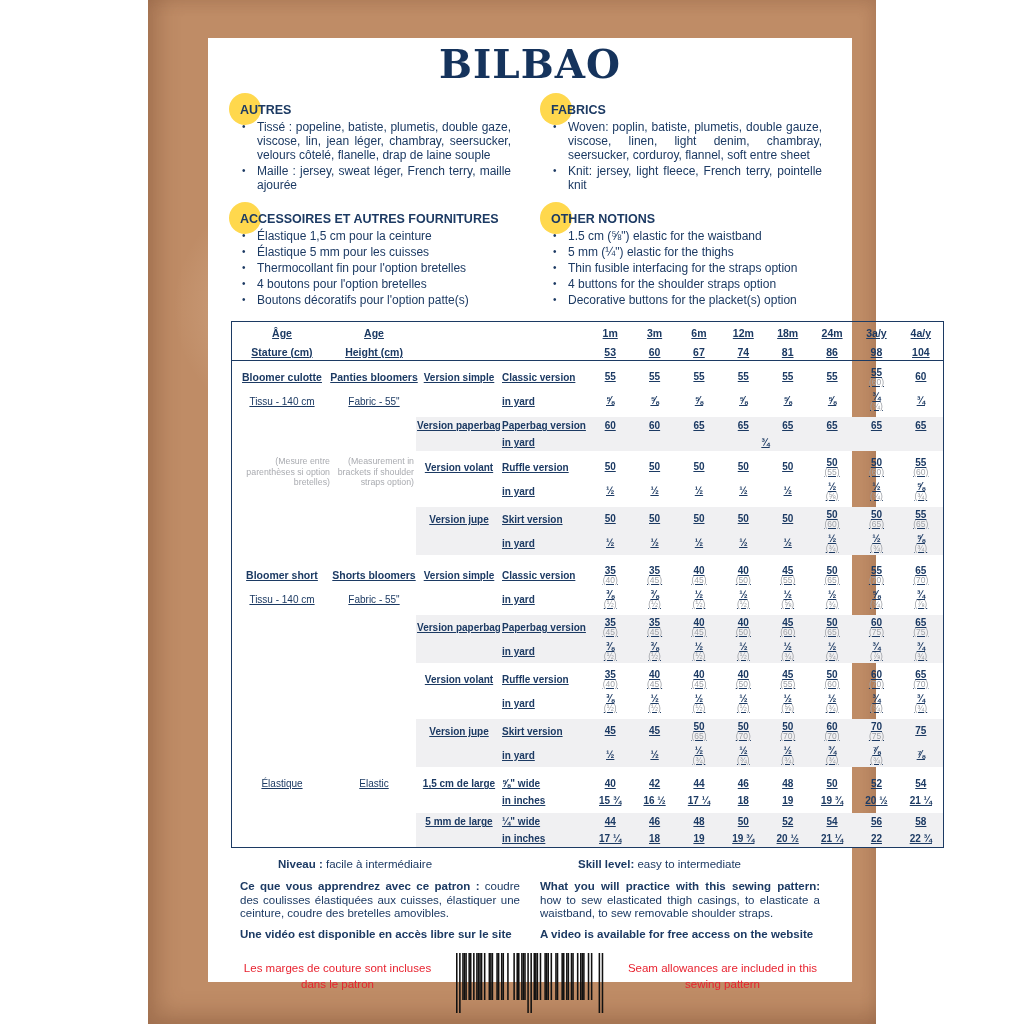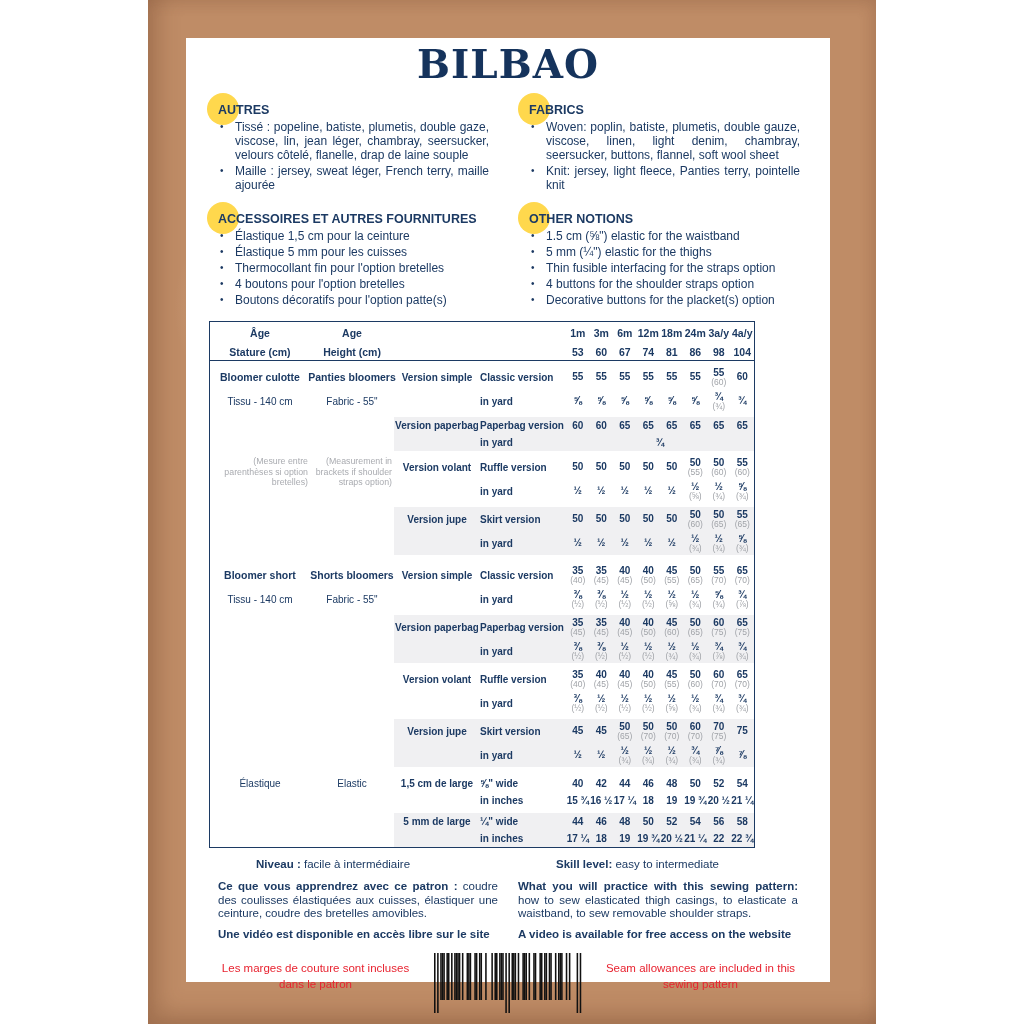--- a/index.html
+++ b/index.html
@@ -7,33 +7,33 @@
   .stage{position:absolute;inset:0;}
   .kraft{position:absolute;left:148px;top:0;width:728px;height:1024px;
     background:
       radial-gradient(circle at 86% 7%, rgba(80,45,25,.9) 0 2px, rgba(80,45,25,0) 3px),
       radial-gradient(circle at 89% 93.5%, rgba(70,40,22,.9) 0 2.5px, rgba(70,40,22,0) 4px),
       radial-gradient(circle at 20% 30%, rgba(255,230,205,.18) 0 60px, rgba(255,230,205,0) 120px),
       radial-gradient(circle at 70% 60%, rgba(120,70,40,.14) 0 80px, rgba(120,70,40,0) 160px),
       radial-gradient(circle at 40% 80%, rgba(255,225,195,.12) 0 50px, rgba(255,225,195,0) 110px),
       #bf8c66;
     box-shadow: inset 10px -10px 22px rgba(92,52,30,.28), inset -4px 4px 14px rgba(92,52,30,.12);}
-  .card{position:absolute;left:186px;top:38px;width:644px;height:944px;background:#ffffff;}
+  .card{position:absolute;left:208px;top:38px;width:644px;height:944px;background:#ffffff;}
   h1.title{margin:6px 0 0;text-align:center;font-family:"DejaVu Serif","Liberation Serif",serif;
     font-weight:700;font-size:39px;line-height:1.05;color:#15335c;letter-spacing:1px;}
   .subtitle{text-align:center;font-size:17.5px;color:#1c3a63;margin-top:1px;}
   .sections{margin:15px 30px 0 32px;display:grid;grid-template-columns:1fr 1fr;column-gap:40px;row-gap:15px;}
   .sec h3{position:relative;display:inline-block;margin:0 0 3px;font-size:12.5px;font-weight:700;color:#1c3a63;z-index:1;}
   .ycircle{position:absolute;left:-11px;top:-10px;width:32px;height:32px;border-radius:50%;background:#ffd84d;z-index:-1;}
   ul.blist{list-style:none;margin:0;padding:0;}
   ul.blist li{display:flex;font-size:12px;line-height:1.17;color:#1c3a63;margin-bottom:2px;}
   ul.blist li .dot{width:9px;min-width:9px;margin:0 6px 0 2px;font-size:10px;line-height:1.4;}
   ul.blist li .txt{text-align:justify;}
   
-  .stable{margin:12px 0 0 23px;width:546px;border:1.3px solid #1c3a63;box-sizing:border-box;color:#1c3a63;}
+  .stable{margin:12px 0 0 23px;width:713px;border:1.3px solid #1c3a63;box-sizing:border-box;color:#1c3a63;text-decoration:underline;}
   .trow{display:flex;align-items:stretch;}
   .c{display:flex;flex-direction:column;align-items:center;justify-content:center;box-sizing:border-box;}
   .lf{width:100px;min-width:100px;}
   .le{width:84px;min-width:84px;}
   .vf{width:84px;min-width:84px;align-items:center;padding-left:2px;}
   .ve{width:88px;min-width:88px;align-items:flex-start;padding-left:2px;}
   .sz{flex:1;}
   .szm{flex:8;}
   .thead{border-bottom:1.5px solid #1c3a63;}
   .thead .trow.h1{height:21px;}
@@ -85,25 +85,25 @@
               <span class="dot">•</span>
               <span class="txt">Maille : jersey, sweat léger, French terry, maille ajourée</span>
             </li>
           </ul>
       </div>
       <div class="sec">
         <h3><span class="ycircle"></span><span>FABRICS</span></h3>
         <ul class="blist">
             <li>
               <span class="dot">•</span>
-              <span class="txt">Woven: poplin, batiste, plumetis, double gauze, viscose, linen, light denim, chambray, seersucker, buttons, flannel, soft wool sheet</span>
-            </li>
-            <li>
-              <span class="dot">•</span>
-              <span class="txt">Knit: jersey, light fleece, Panties terry, pointelle knit</span>
+              <span class="txt">Woven: poplin, batiste, plumetis, double gauze, viscose, linen, light denim, chambray, seersucker, corduroy, flannel, soft entre sheet</span>
+            </li>
+            <li>
+              <span class="dot">•</span>
+              <span class="txt">Knit: jersey, light fleece, French terry, pointelle knit</span>
             </li>
           </ul>
       </div>
       <div class="sec">
         <h3><span class="ycircle"></span><span>ACCESSOIRES ET AUTRES FOURNITURES</span></h3>
         <ul class="blist">
             <li>
               <span class="dot">•</span>
               <span class="txt">Élastique 1,5 cm pour la ceinture</span>
             </li>

